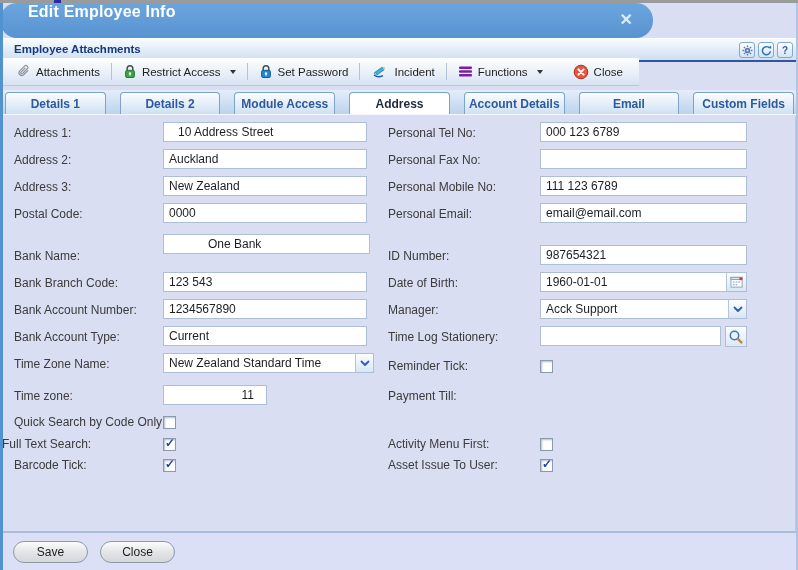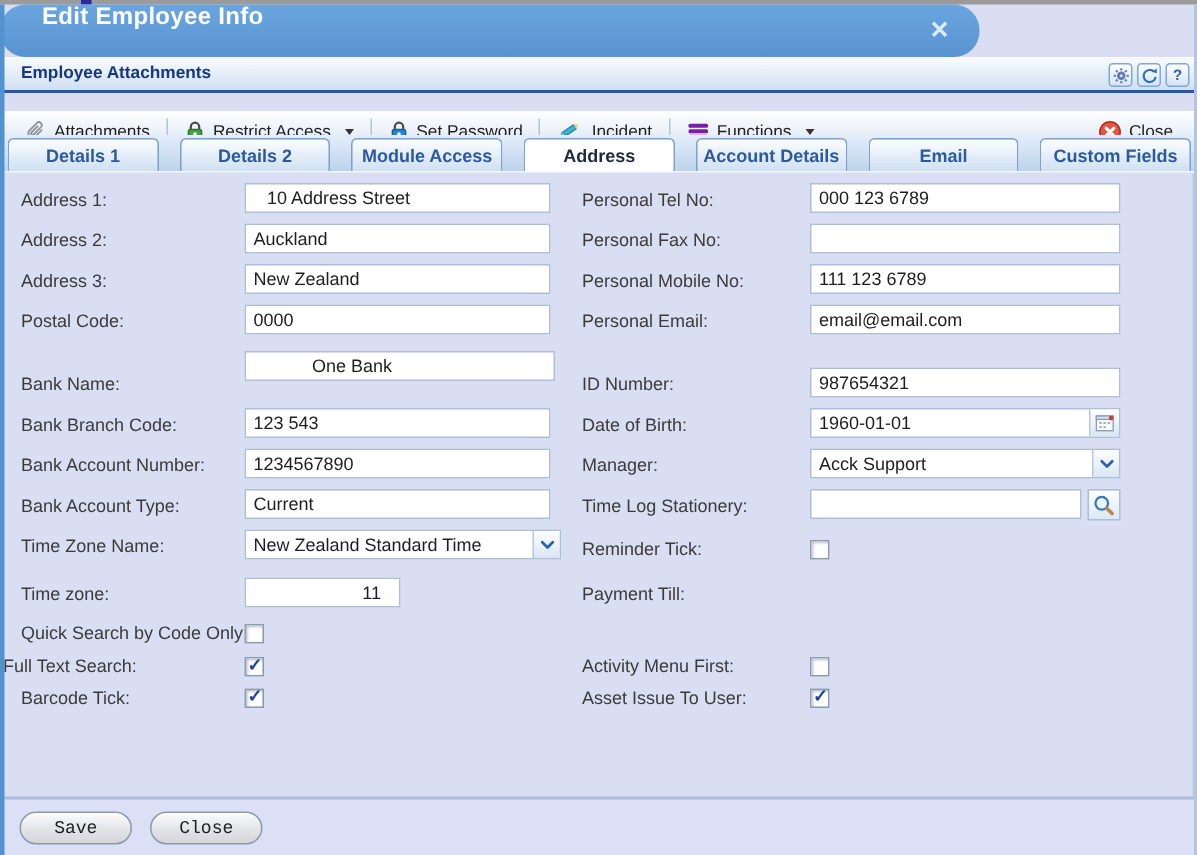--- a/index.html
+++ b/index.html
@@ -21,21 +21,21 @@
 
   .headerbar { position:absolute; top:38px; left:0; width:798px; height:22px;
                background:linear-gradient(#f7fbff,#cfdff1); border-top:1px solid #ffffff; }
   .headerbar .ptitle { position:absolute; left:14px; top:4px; font-size:11.5px; font-weight:bold; color:#17387d; }
   .hbtns { position:absolute; right:5px; top:3px; display:flex; gap:3px; }
   .hbtn { width:16px; height:16px; border:1px solid #7fa8d4; border-radius:3px;
           background:linear-gradient(#ffffff,#d5e4f4); display:flex; align-items:center; justify-content:center;
           font-size:10px; font-weight:bold; color:#2f5fa8; }
   .header-sep { position:absolute; top:60px; left:0; width:798px; height:2px; background:#33559b; }
 
-  .toolbar { position:absolute; top:74px; left:0; width:798px; height:28px;
+  .toolbar { position:absolute; top:58px; left:0; width:639px; height:28px;
              background:linear-gradient(#feffff,#d7e3f2); border-bottom:1px solid #b9c9dd;
              display:flex; align-items:center; padding:0 10px; font-size:11.5px; color:#1e1e1e; }
   .tbtn { display:flex; align-items:center; gap:5px; padding:3px 6px; border-radius:3px; white-space:nowrap; }
   .tsep { width:1px; height:17px; background:#b3c2d6; margin:0 5px; }
   .caret { width:0; height:0; border-left:3.5px solid transparent; border-right:3.5px solid transparent;
            border-top:4px solid #333; margin-left:4px; }
   .tb-right { margin-left:auto; }
 
   .tabs { position:absolute; top:90px; left:3px; width:793px; height:25px; display:flex; gap:14px;
           padding:2px 2px 0 2px; background:linear-gradient(#e4eefb,#bdd3ec); border-bottom:1px solid #f4f8fd; }
@@ -57,21 +57,21 @@
            display:flex; align-items:center; justify-content:center; cursor:default; }
   .sqbtn { position:absolute; width:22px; height:21px; border:1px solid #aebed6;
            background:linear-gradient(#fdfeff,#dce8f5); display:flex; align-items:center; justify-content:center; }
   .cb { position:absolute; width:13px; height:13px; background:#fff; border:1px solid #8a9bb0;
         box-shadow:inset 1px 1px 2px rgba(120,135,160,.55); }
   .cb.checked::after { content:"✓"; position:absolute; left:1px; top:-3px; font-size:12px; font-weight:bold; color:#21439c; }
 
   .footer { position:absolute; top:532px; left:0; width:798px; height:38px; background:#dbe0f6; border-top:1px solid #a9bbd9; }
   .btn { position:absolute; width:75px; height:22px; border:1px solid #8e9aa6; border-radius:11px;
          background:linear-gradient(#fcfcfc,#e6e7e9 45%,#d4d6da); font-size:12px; color:#1e1e1e;
-         display:flex; align-items:center; justify-content:center; font-family:Liberation Mono, monospace; cursor:default; }
+         display:flex; align-items:center; justify-content:center; font-family:Liberation Sans, sans-serif; cursor:default; }
 </style>
 </head>
 <body>
 
 <div class="screen">
 
   <div class="top-strip">
     <div class="frag"></div>
   </div>
   <div class="left-border"></div>

